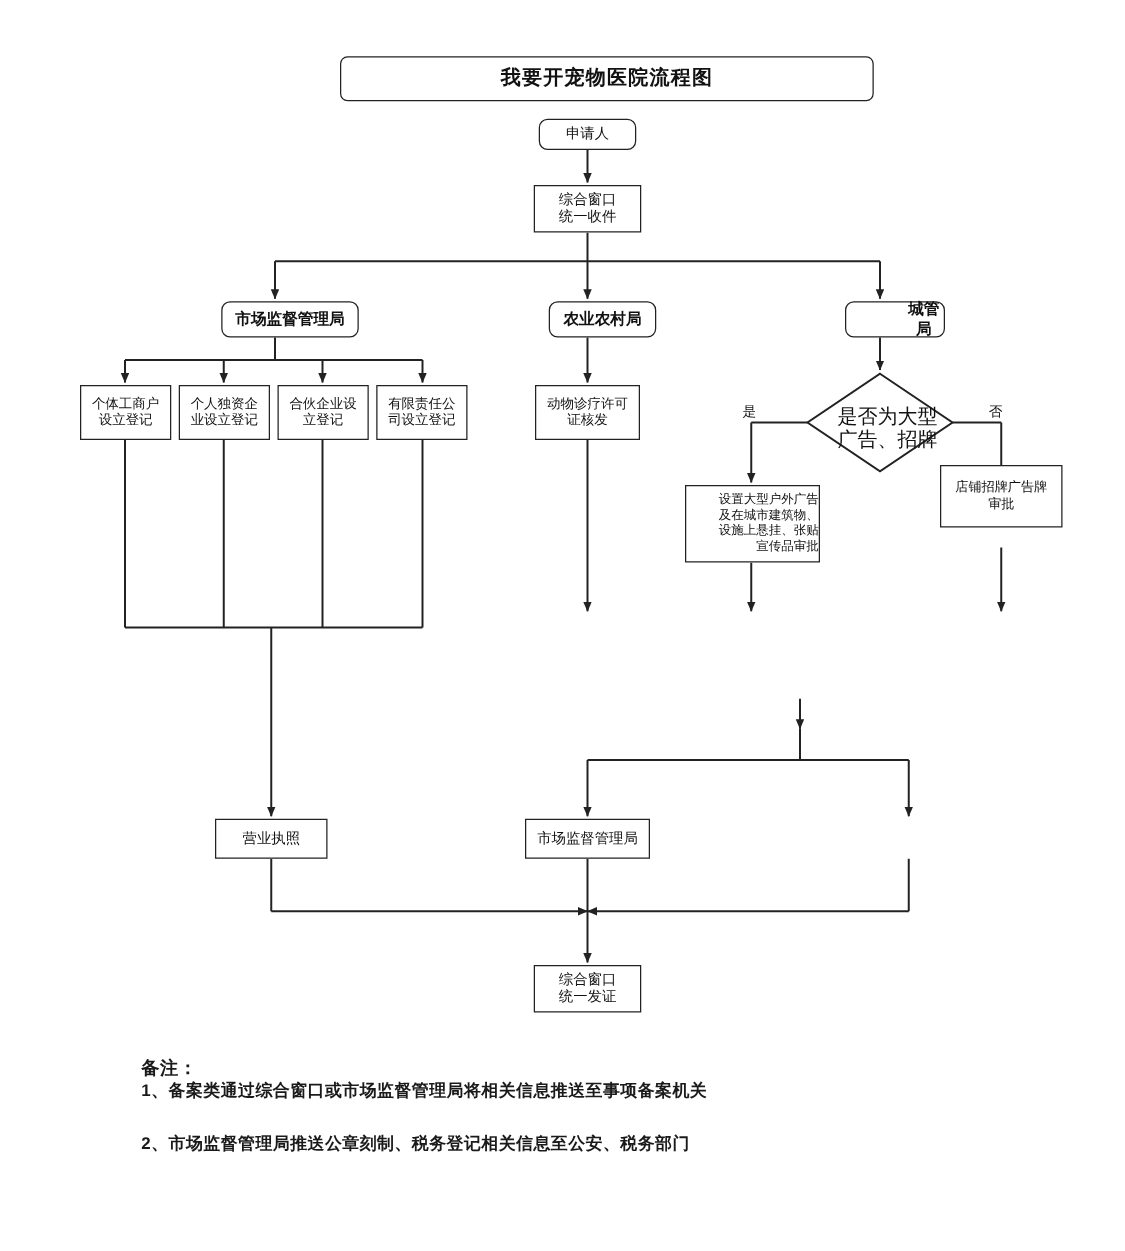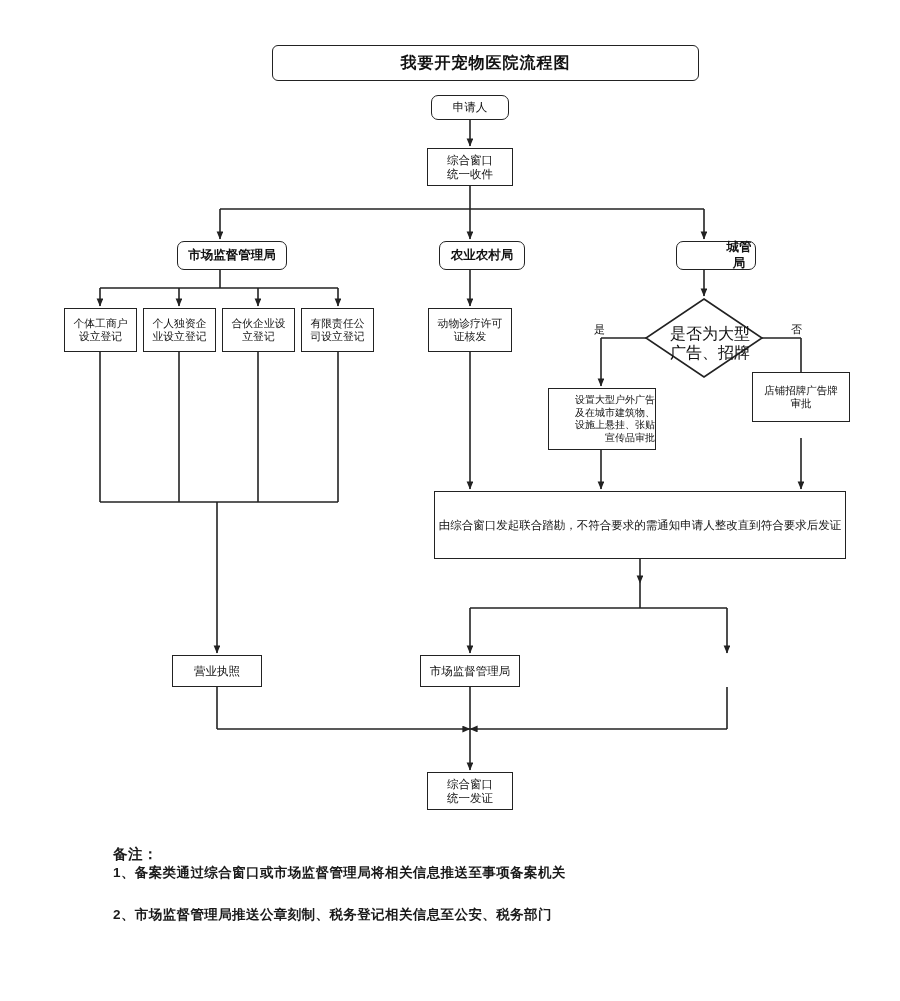--- a/index.html
+++ b/index.html
@@ -282,23 +282,20 @@
 及在城市建筑物、
 设施上悬挂、张贴
 宣传品审批</span>
   </div>
 
   <div class="node n-shop-sign">
     <span>店铺招牌广告牌
 审批</span>
   </div>
 
-  <div class="node n-joint">
-    <span>由综合窗口发起联合踏勘，不符合要求的需通知申请人整改直到符合要求后发证</span>
-  </div>
 
   <div class="node n-license">
     <span>营业执照</span>
   </div>
 
   <div class="node n-animal-cert">
     <span>市场监督管理局</span>
   </div>
 
 

